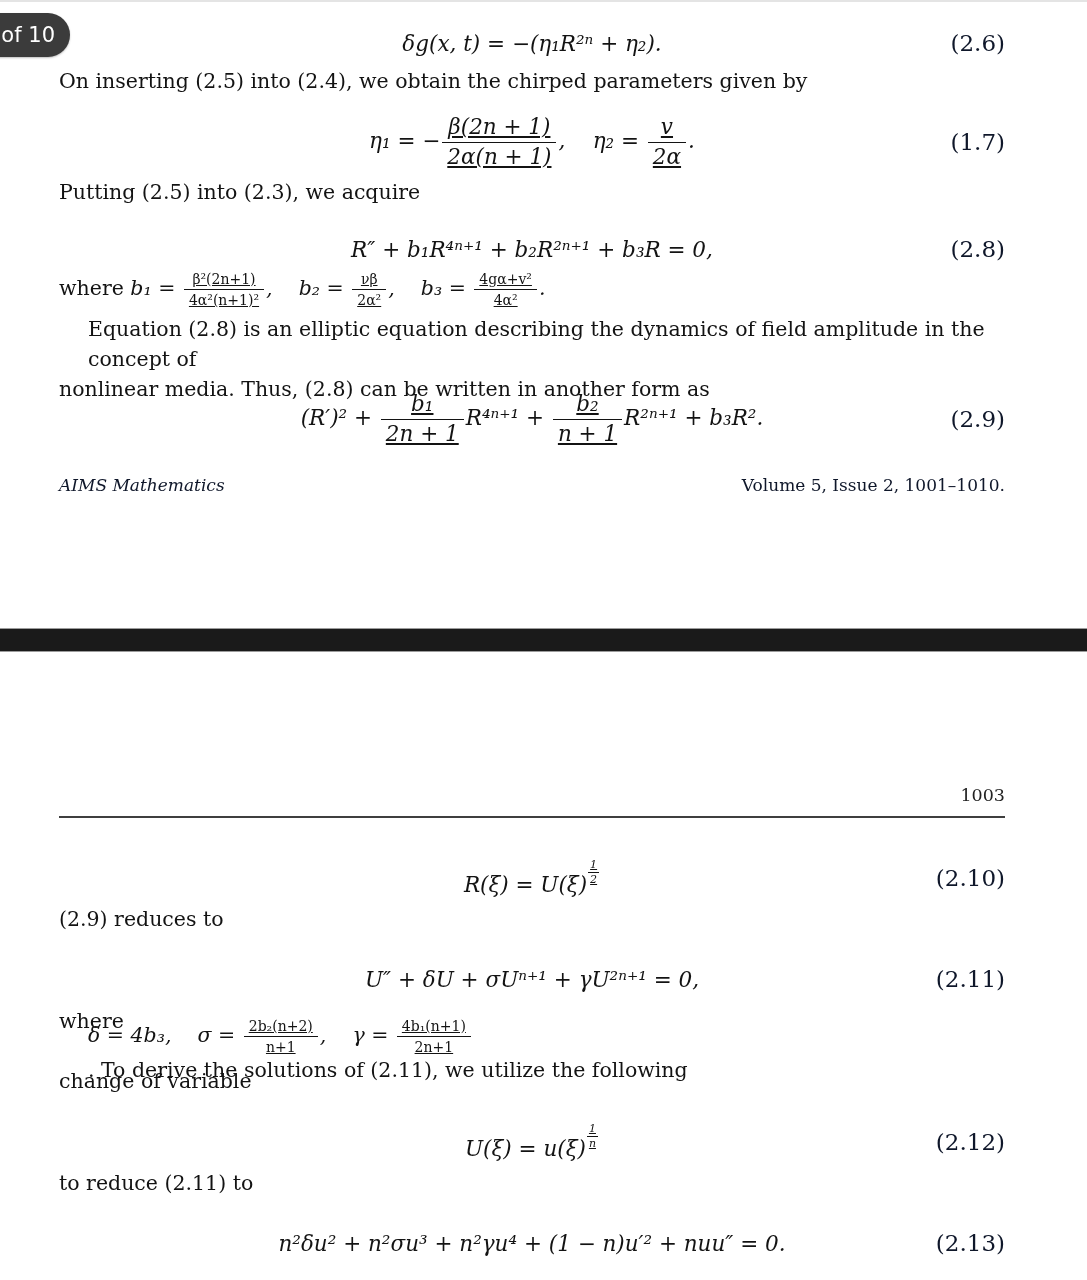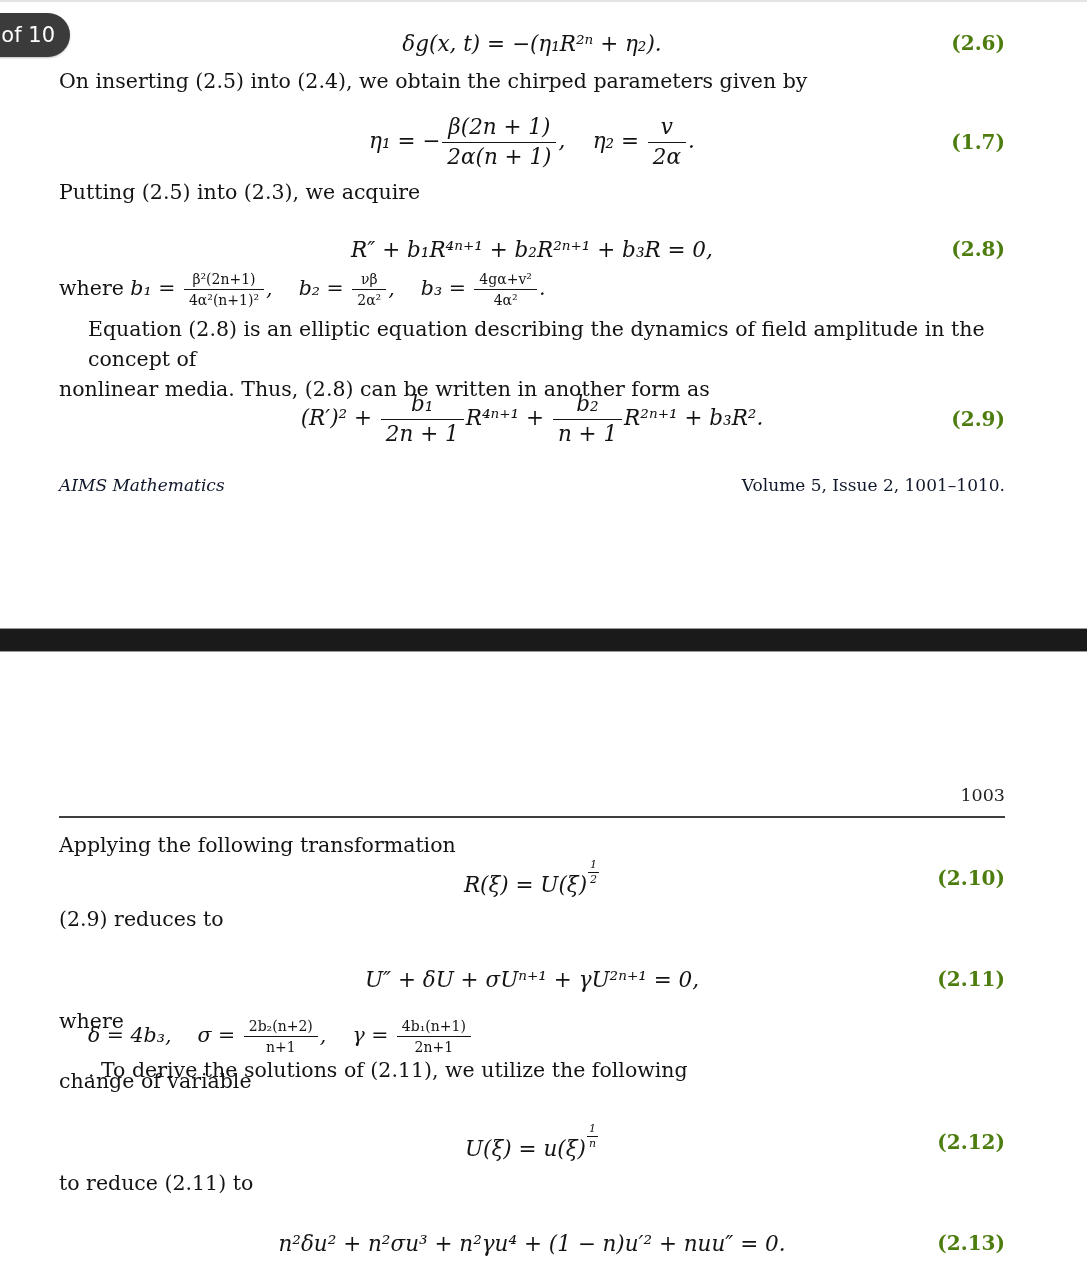--- a/index.html
+++ b/index.html
@@ -10,25 +10,25 @@
   .topline{position:absolute;top:0;left:0;width:100%;height:2px;background:#e4e4e4;}
   .pill{
     position:absolute;top:13px;left:-26px;height:44px;width:96px;
     background:#3b3b3b;border-radius:22px;display:flex;align-items:center;justify-content:flex-end;
     padding-right:15px;box-sizing:border-box;box-shadow:0 1px 2px rgba(0,0,0,.25);
     font-family:"DejaVu Sans","Liberation Sans",sans-serif;font-size:21px;color:#ffffff;
   }
   .para{position:absolute;left:59px;font-size:20.5px;line-height:30px;color:#131313;}
   .eq-row{position:absolute;left:59px;right:82px;display:flex;align-items:center;justify-content:center;
     font-style:italic;font-size:21.5px;color:#131313;}
-  .eq-num{position:absolute;right:0;top:50%;transform:translateY(-50%);font-style:normal;font-size:20px;color:#4d7c0f;font-weight:bold;}
+  .eq-num{position:absolute;right:0;top:50%;transform:translateY(-50%);font-style:normal;font-size:23px;color:#0f172a;}
   .eq-content{display:inline-block;}
   .seg{font-style:italic;white-space:pre;}
   .seg.up{font-style:normal;}
-  .frac{display:inline-block;vertical-align:middle;text-align:center;margin:0 2px;line-height:1.15;}
+  .frac{display:inline-block;vertical-align:middle;text-align:center;margin:0 2px;line-height:1.15;text-decoration:underline;}
   .frac .num{display:block;padding:1px 5px 2px;border-bottom:1.6px solid #131313;}
   .frac .den{display:block;padding:2px 5px 0;}
   .frac.sup{vertical-align:9px;font-size:11px;margin:0 1px;line-height:1.05;}
   .frac.sup .num{padding:0 2px 1px;border-bottom:1px solid #131313;}
   .frac.sup .den{padding:1px 2px 0;}
   .inline-math{font-size:20.5px;justify-content:flex-end;}
   .inline-math .frac{font-size:14px;}
   .band{position:absolute;left:0;width:100%;top:628px;height:24px;background:#1a1a1a;
     border-top:1px solid #9c9c9c;border-bottom:1px solid #9c9c9c;box-sizing:border-box;}
   .footer-row{position:absolute;left:59px;right:82px;display:flex;justify-content:space-between;
@@ -85,21 +85,20 @@
     <span style="font-style:italic;">AIMS Mathematics</span>
     <span>Volume 5, Issue 2, 1001–1010.</span>
   </div>
 
   <div class="band"></div>
 
   <div class="pgnum" style="top:785px;">1003</div>
 
   <div class="hrule" style="top:816px;"></div>
 
-  <div class="para" style="top:830px;">Applying the following transformation</div>
 
   <div class="eq-row" style="top:856px;height:44px;">
     <span class="eq-content"><span class="seg">R(ξ) = U(ξ)</span><span class="frac sup"><span class="num">1</span><span class="den">2</span></span></span>
     <span class="eq-num">(2.10)</span>
   </div>
 
   <div class="para" style="top:904px;">(2.9) reduces to</div>
 
   <div class="eq-row" style="top:960px;height:38px;">
     <span class="eq-content"><span class="seg">U″ + δU + σUⁿ⁺¹ + γU²ⁿ⁺¹ = 0,</span></span>

